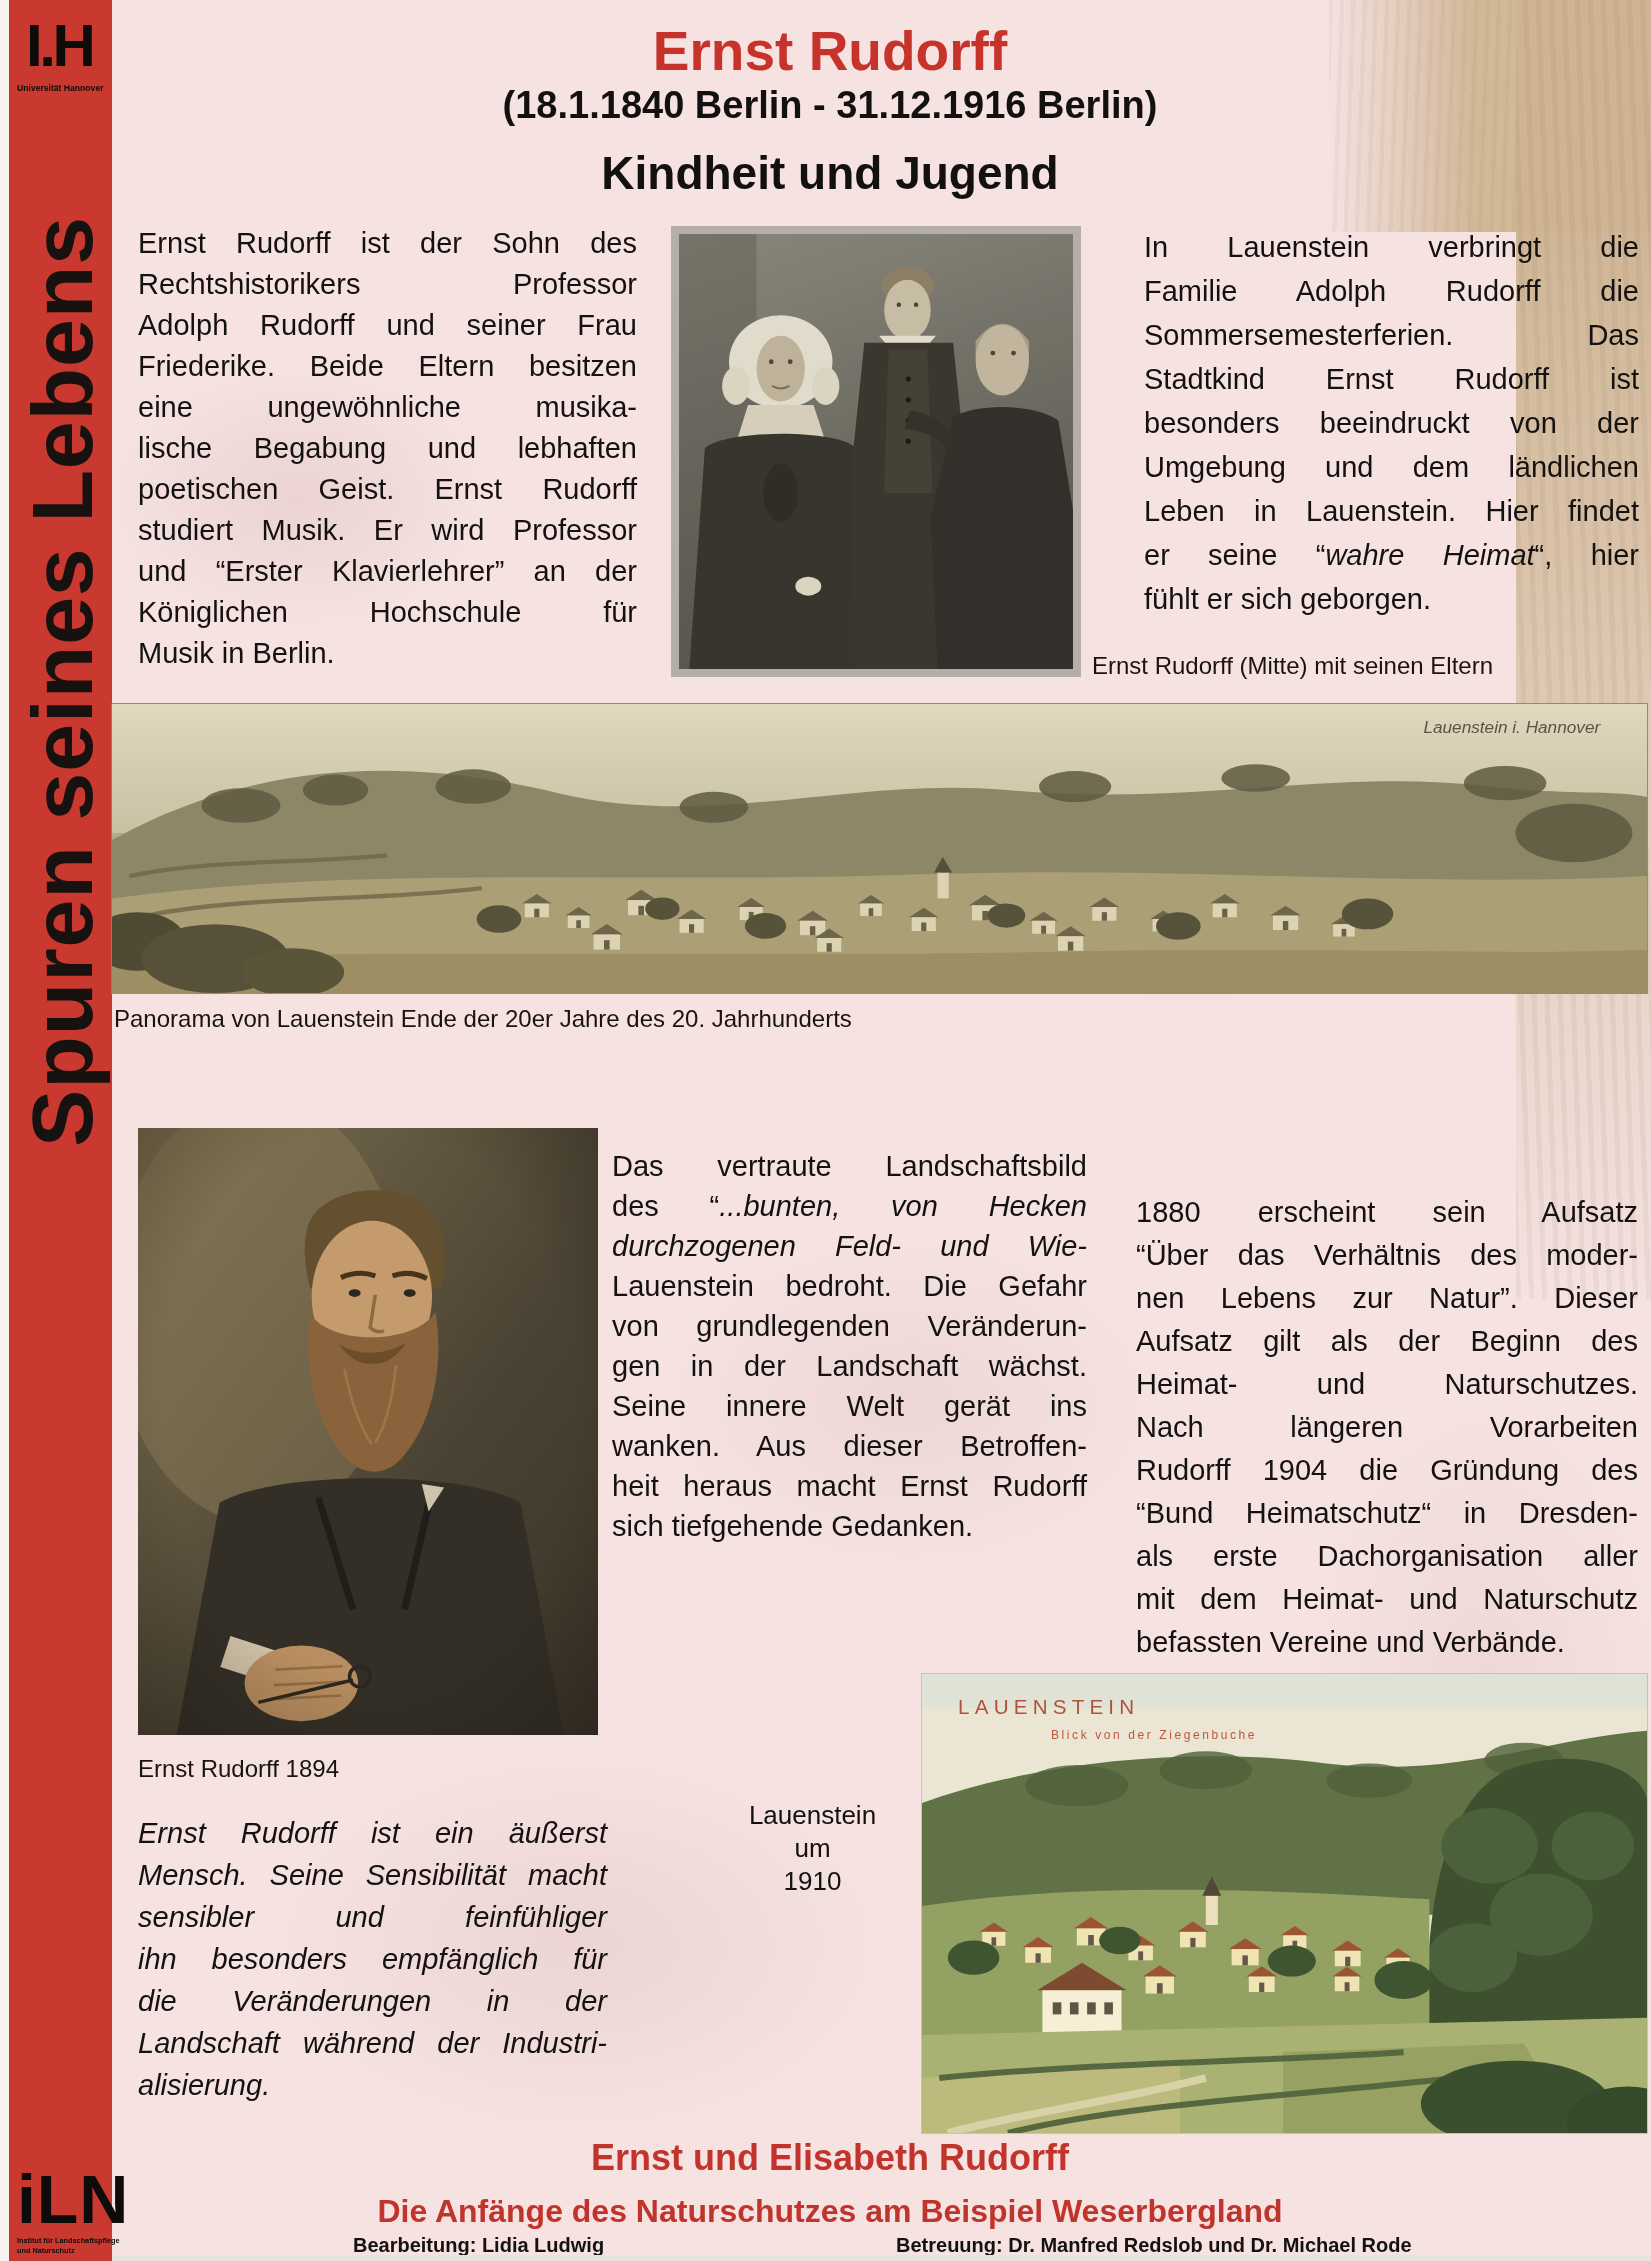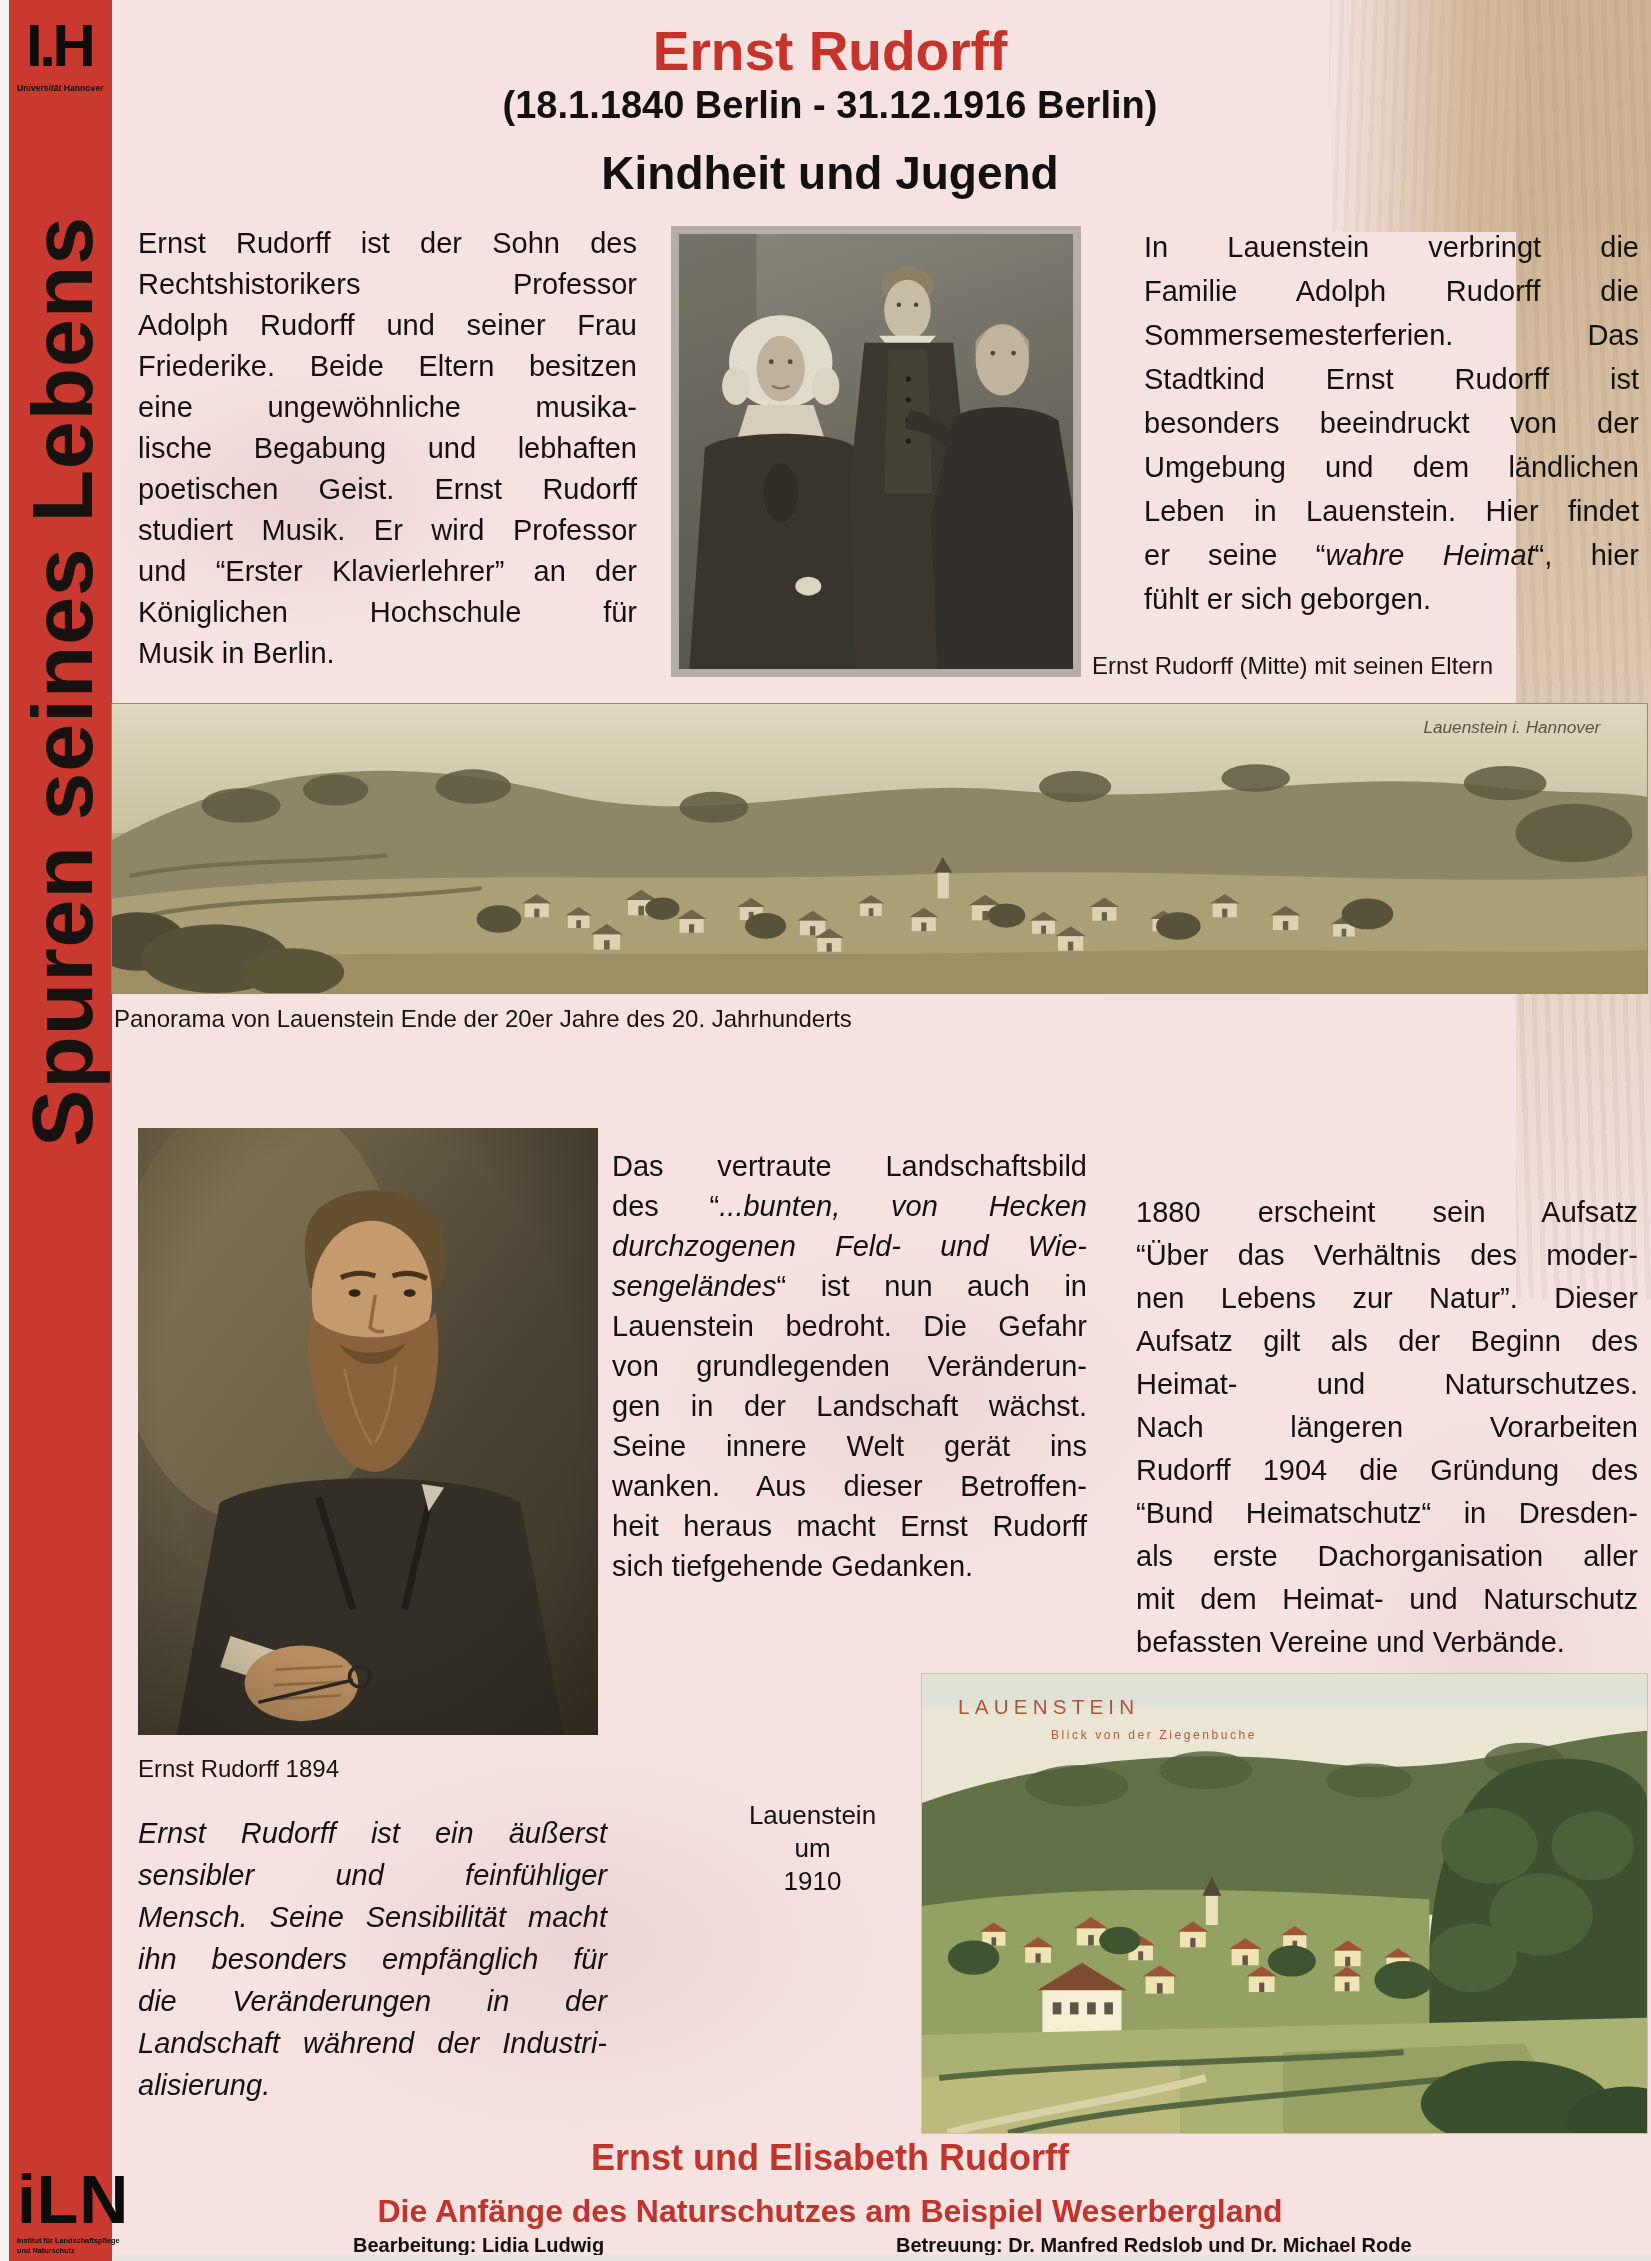--- a/index.html
+++ b/index.html
@@ -290,21 +290,20 @@
         <circle cx="258" cy="638" r="12" stroke="#2b2620" stroke-width="4" fill="none"></circle>
       </g>
       <rect x="0" y="0" width="535" height="706" fill="url(#pvig)"></rect>
     </svg>
   </div>
 
   <div class="abs col c-s2m">
       <div class="tline">Das vertraute Landschaftsbild</div>
       <div class="tline">des “<i>...bunten, von Hecken</i></div>
       <div class="tline"><i>durchzogenen Feld- und Wie-</i></div>
-      <div class="tline"><i>sengeländes</i>“ ist nun auch in</div>
       <div class="tline">Lauenstein bedroht. Die Gefahr</div>
       <div class="tline">von grundlegenden Veränderun-</div>
       <div class="tline">gen in der Landschaft wächst.</div>
       <div class="tline">Seine innere Welt gerät ins</div>
       <div class="tline">wanken. Aus dieser Betroffen-</div>
       <div class="tline">heit heraus macht Ernst Rudorff</div>
       <div class="tline tlast">sich tiefgehende Gedanken.</div>
     </div>
   <div class="abs col c-s2r">
       <div class="tline">1880 erscheint sein Aufsatz</div>
@@ -315,22 +314,22 @@
       <div class="tline">Nach längeren Vorarbeiten</div>
       <div class="tline">Rudorff 1904 die Gründung des</div>
       <div class="tline">“Bund Heimatschutz“ in Dresden-</div>
       <div class="tline">als erste Dachorganisation aller</div>
       <div class="tline">mit dem Heimat- und Naturschutz</div>
       <div class="tline tlast">befassten Vereine und Verbände.</div>
     </div>
   <div class="abs caption cap-portrait">Ernst Rudorff 1894</div>
   <div class="abs col c-bl">
       <div class="tline">Ernst Rudorff ist ein äußerst</div>
+      <div class="tline">Mensch. Seine Sensibilität macht</div>
       <div class="tline">sensibler und feinfühliger</div>
-      <div class="tline">Mensch. Seine Sensibilität macht</div>
       <div class="tline">ihn besonders empfänglich für</div>
       <div class="tline">die Veränderungen in der</div>
       <div class="tline">Landschaft während der Industri-</div>
       <div class="tline tlast">alisierung.</div>
     </div>
   <div class="abs col c-lab center-lines">
       <div class="tline">Lauenstein</div>
       <div class="tline">um</div>
       <div class="tline tlast">1910</div>
     </div>

